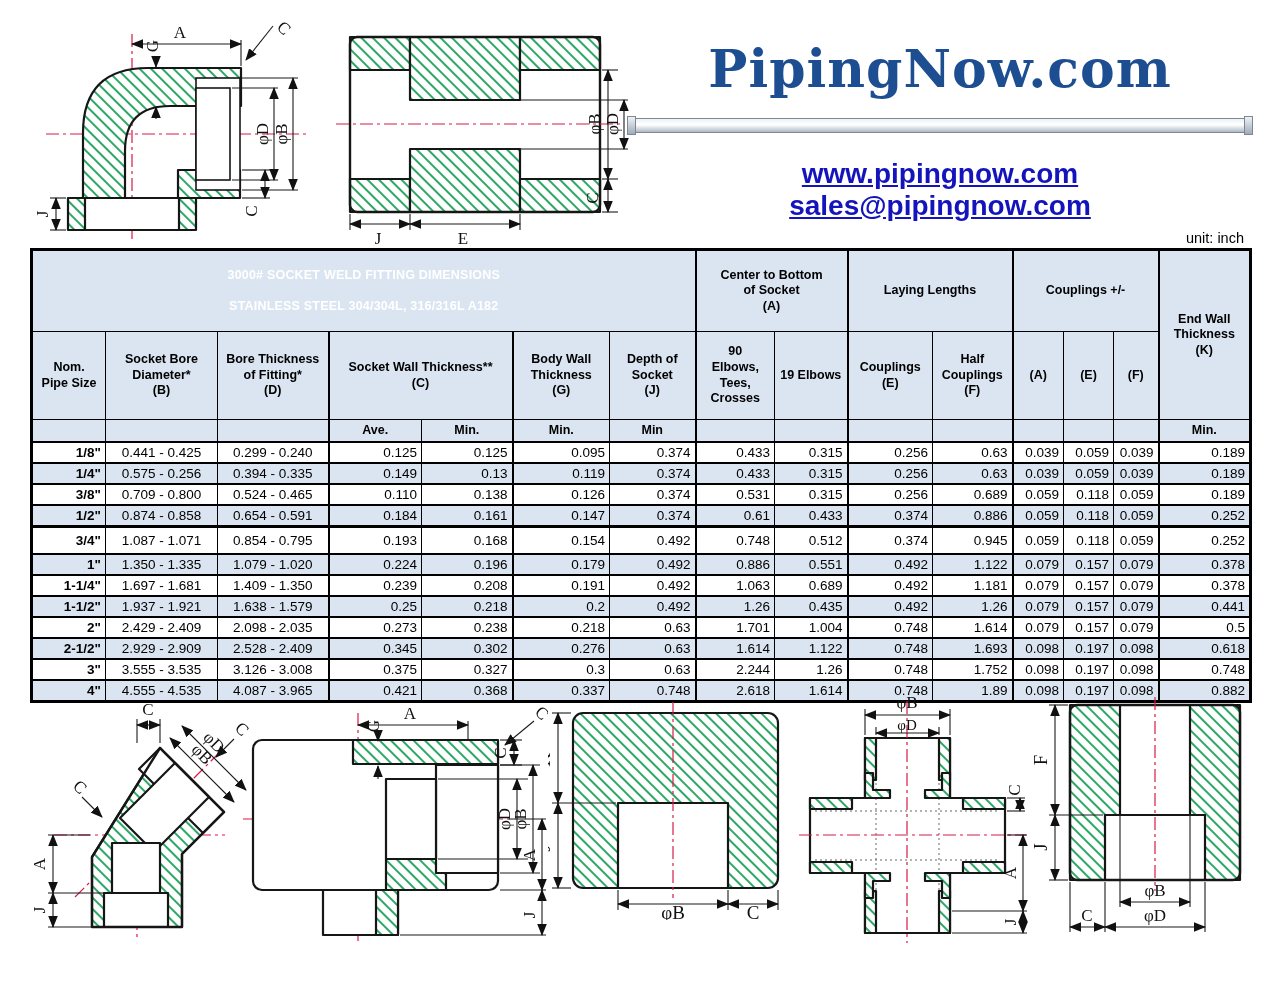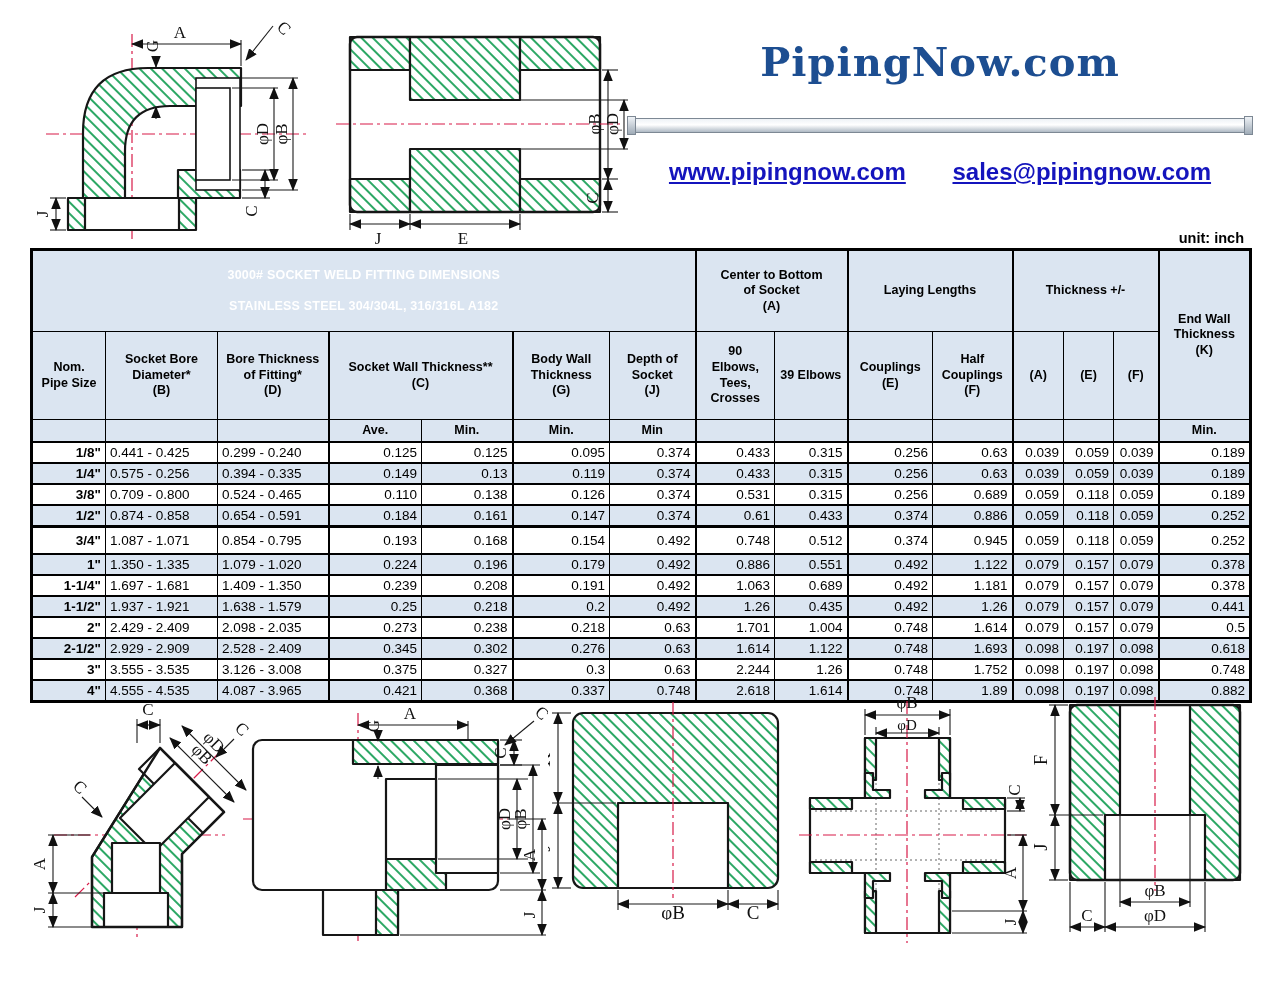--- a/index.html
+++ b/index.html
@@ -1,46 +1,46 @@
 <!DOCTYPE html>
 <html><head>
 <meta charset="utf-8">
 <style>
   html,body{margin:0;padding:0;background:#e9e9e9;}
   #page{position:relative;width:1280px;height:989px;background:#ffffff;overflow:hidden;
         font-family:"Liberation Sans",sans-serif;color:#000;}
   
   #logo{position:absolute;left:628px;top:38px;width:624px;text-align:center;
-        font-family:"DejaVu Serif",serif;font-weight:bold;font-size:40px;letter-spacing:1px;color:#1d4e91;}
+        font-family:"DejaVu Serif",serif;font-weight:bold;font-size:52px;letter-spacing:1px;color:#1d4e91;}
   #pipebar{position:absolute;left:628px;top:118px;width:622px;height:13px;
         background:linear-gradient(#eef2f6 0%,#ffffff 45%,#aeb9c4 100%);
         border:1.5px solid #7d8894;border-radius:2px;}
   #pipebar .cap{position:absolute;top:-3px;width:7px;height:17px;
         background:linear-gradient(#eef2f6,#9fabb7);border:1px solid #7d8894;}
   #pipebar .capl{left:-2px;} #pipebar .capr{right:-2px;}
   #links{position:absolute;left:640px;top:158px;width:600px;text-align:center;
-        font-size:24px;font-weight:bold;}
+        font-size:28px;font-weight:bold;}
   #links a{color:#1414bd;text-decoration:underline;margin:0 20px;}
-  #unit{position:absolute;top:230px;right:36px;font-size:14.5px;font-weight:bold;}
+  #unit{position:absolute;top:230px;right:36px;font-size:14.5px;font-weight:normal;}
   
   #dimtable{position:absolute;left:30px;top:248px;width:1220px;border-collapse:collapse;
         table-layout:fixed;border:3px solid #000;}
   #dimtable th,#dimtable td{border:1.4px solid #000;overflow:hidden;}
   #dimtable th{background:#dbe5f1;font-size:12.5px;font-weight:bold;text-align:center;
         vertical-align:middle;white-space:pre-line;line-height:1.25;padding:1px 2px;}
   th.titleblk{background:#000;color:#fff;font-size:20px;line-height:1.6;letter-spacing:.2px;}
   th.bot{vertical-align:bottom;padding-bottom:4px;}
   th.kcell{padding-top:44px;}
   tr.subhdr th{height:19px;font-size:12.5px;line-height:1;}
   #dimtable tbody td{height:19px;font-size:13.5px;padding:0 4px;background:#fff;
         border-top-width:2.2px;white-space:nowrap;}
   #dimtable tbody tr:nth-child(even) td{background:#dbe5f1;}
   #dimtable tbody tr.sep td{border-top-width:3.2px;height:25px;}
   td.c0{font-weight:bold;text-align:right;}
-  td.c1,td.c2{text-align:left;}
+  td.c1,td.c2{text-align:center;}
   td.c3,td.c4,td.c5,td.c6,td.c7,td.c8,td.c9,td.c10,td.c11,td.c12,td.c13,td.c14{text-align:right;}
   .gl{border-left-width:2.6px !important;}
   
   .drw{position:absolute;}
   .ol{fill:#fff;stroke:#161616;stroke-width:2.2;stroke-linejoin:round;}
   .hz{fill:url(#hatch);stroke:#161616;stroke-width:2.2;stroke-linejoin:round;}
   .nf{fill:none;stroke:#161616;stroke-width:2.4;stroke-linejoin:round;}
   .thin{fill:#fff;stroke:#161616;stroke-width:1.6;}
   .dim{stroke:#1a1a1a;stroke-width:1.1;fill:none;}
   .cl{stroke:#d81b49;stroke-width:1.2;stroke-dasharray:13 4 3 4;fill:none;}
@@ -160,21 +160,21 @@
     <thead>
       <tr style="height:67px">
         <th class="titleblk" colspan="7">
           <div>3000# SOCKET WELD FITTING DIMENSIONS</div>
           <div>STAINLESS STEEL 304/304L, 316/316L  A182</div>
         </th>
         <th class="gl" colspan="2">Center to Bottom
 of Socket
 (A)</th>
         <th class="gl bot" colspan="2">Laying Lengths</th>
-        <th class="gl bot" colspan="3">Thickness +/-</th>
+        <th class="gl bot" colspan="3">Couplings +/-</th>
         <th class="gl kcell" rowspan="2">End Wall
 Thickness
 (K)</th>
       </tr>
       <tr style="height:88px">
         <th>Nom.
 Pipe Size</th>
         <th>Socket Bore
 Diameter*
 (B)</th>
@@ -186,21 +186,21 @@
         <th class="gl">Body Wall
 Thickness
 (G)</th>
         <th>Depth of
 Socket
 (J)</th>
         <th class="gl">90
 Elbows,
 Tees,
 Crosses</th>
-        <th>39 Elbows</th>
+        <th>19 Elbows</th>
         <th class="gl">Couplings
 (E)</th>
         <th>Half
 Couplings
 (F)</th>
         <th class="gl">(A)</th>
         <th>(E)</th>
         <th>(F)</th>
       </tr>
       <tr class="subhdr">

